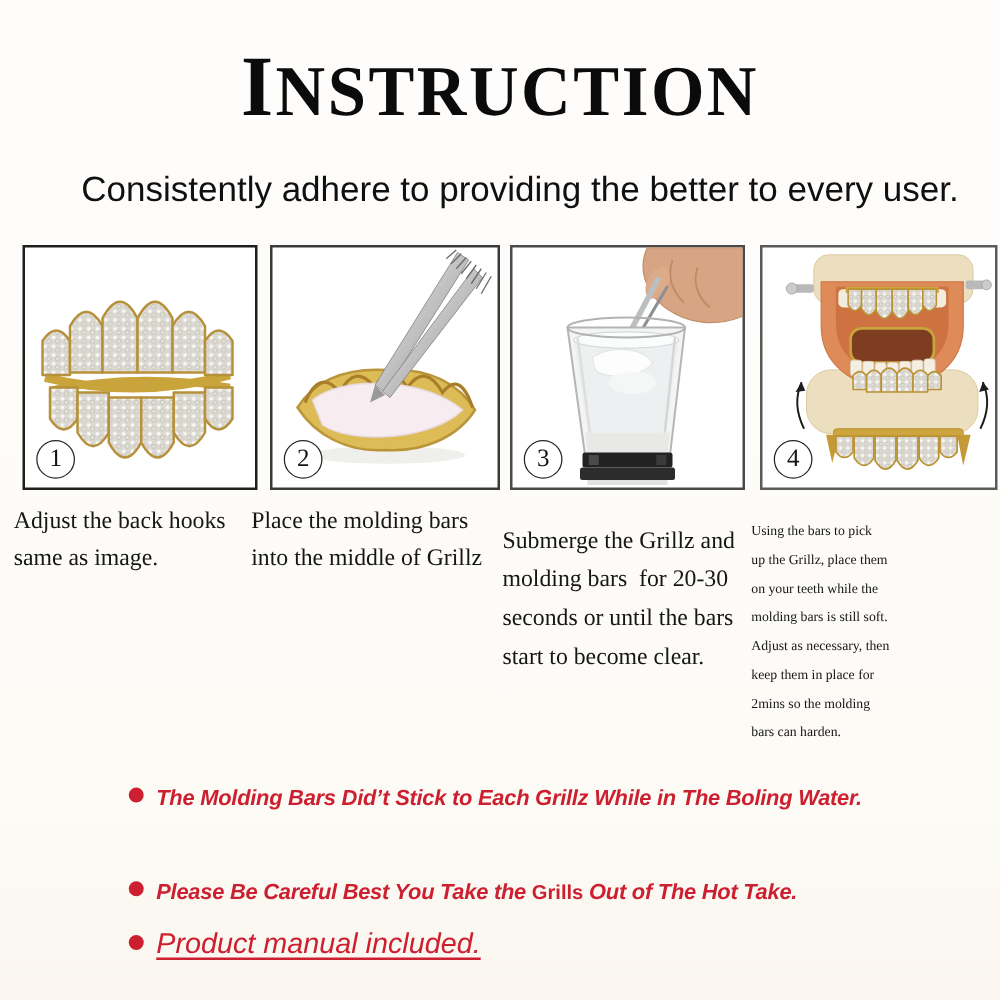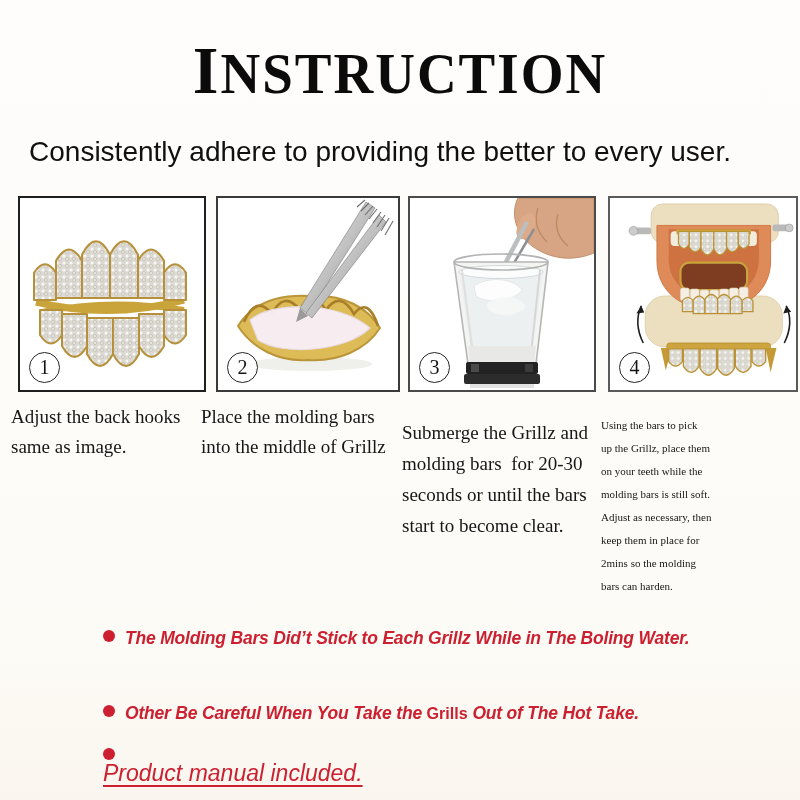--- a/index.html
+++ b/index.html
@@ -5,21 +5,21 @@
   html,body{margin:0;padding:0;}
   body{width:800px;height:800px;background:#fdfcf9;font-family:"Liberation Sans",sans-serif;}
   .page{position:relative;width:800px;height:800px;overflow:hidden;background:linear-gradient(180deg,#fefdfc 0%,#fdfbf6 80%,#faf6ef 100%);}
 
   
   .title{margin:0;position:absolute;top:34px;left:0;width:800px;text-align:center;
          font-family:"Liberation Serif","DejaVu Serif",serif;font-weight:bold;color:#0b0b0b;
          font-size:55px;letter-spacing:2px;line-height:1.1;transform:scaleY(1.04);}
   .title::first-letter{font-size:66px;}
   .subtitle{margin:0;position:absolute;top:136px;left:0;width:760px;text-align:center;
-            font-size:28px;color:#101010;white-space:nowrap;}
+            font-size:28px;color:#101010;white-space:nowrap;padding-left:36px;}
 
   
   .figures{position:absolute;top:196px;left:0;width:800px;height:196px;}
   .fig{position:absolute;top:0;height:192px;background:#fff;}
   .fig svg{display:block;width:100%;height:100%;}
   .fig1{left:18px;width:184px;border:2.5px solid #1e1e1e;}
   .fig2{left:216px;width:180px;border:2px solid #3a3a3a;}
   .fig3{left:408px;width:184px;border:2px solid #4a4a4a;}
   .fig4{left:608px;width:186px;border:2px solid #5a5a5a;}
   .stepnum{position:absolute;left:9px;bottom:7px;width:29px;height:29px;border:1.7px solid #262626;
@@ -33,21 +33,21 @@
   .t1{left:11px;width:200px;font-size:19px;line-height:30px;}
   .t2{left:201px;width:205px;font-size:19px;line-height:30px;}
   .t3{left:402px;width:212px;font-size:19px;line-height:31px;top:3px;margin-top:12px;}
   .t4{left:601px;width:200px;font-size:11px;line-height:23px;top:12px;}
 
   
   .warnings{position:absolute;top:620px;left:0;width:800px;color:#cc2030;}
   .warn{position:absolute;left:103px;display:flex;align-items:flex-start;white-space:nowrap;}
   .w1{top:2px;}
   .w2{top:77px;}
-  .w3{top:121px;flex-direction:column;}
+  .w3{top:121px;}
   .dot{flex:none;width:12px;height:12px;border-radius:50%;background:#cc2030;margin:8px 10px 0 0;}
   .w3 .dot{margin-top:7px;}
   .wtext{font-weight:bold;font-style:italic;font-size:17.5px;line-height:33px;letter-spacing:-0.2px;}
   .plain{font-style:normal;font-weight:700;font-size:0.92em;letter-spacing:0;}
   .manual{font-weight:normal;font-style:italic;font-size:23px;line-height:27px;
           text-decoration:underline;text-underline-offset:4px;text-decoration-thickness:1.5px;}
 </style>
 </head>
 <body>
 
@@ -250,21 +250,21 @@
   <div class="warnings">
     <div class="warn w1">
       <span class="dot"></span>
       <div class="wtext">
         <div>The Molding Bars Did’t Stick to Each Grillz While in The Boling Water.</div>
       </div>
     </div>
     <div class="warn w2">
       <span class="dot"></span>
       <div class="wtext">
-        <div><span>Other Be Careful When You Take the </span><span class="plain">Grills</span><span> Out of The Hot Take.</span></div>
+        <div><span>Please Be Careful Best You Take the </span><span class="plain">Grills</span><span> Out of The Hot Take.</span></div>
       </div>
     </div>
     <div class="warn w3">
       <span class="dot"></span>
       <div class="manual">Product manual included.</div>
     </div>
   </div>
 
 </div>
 

